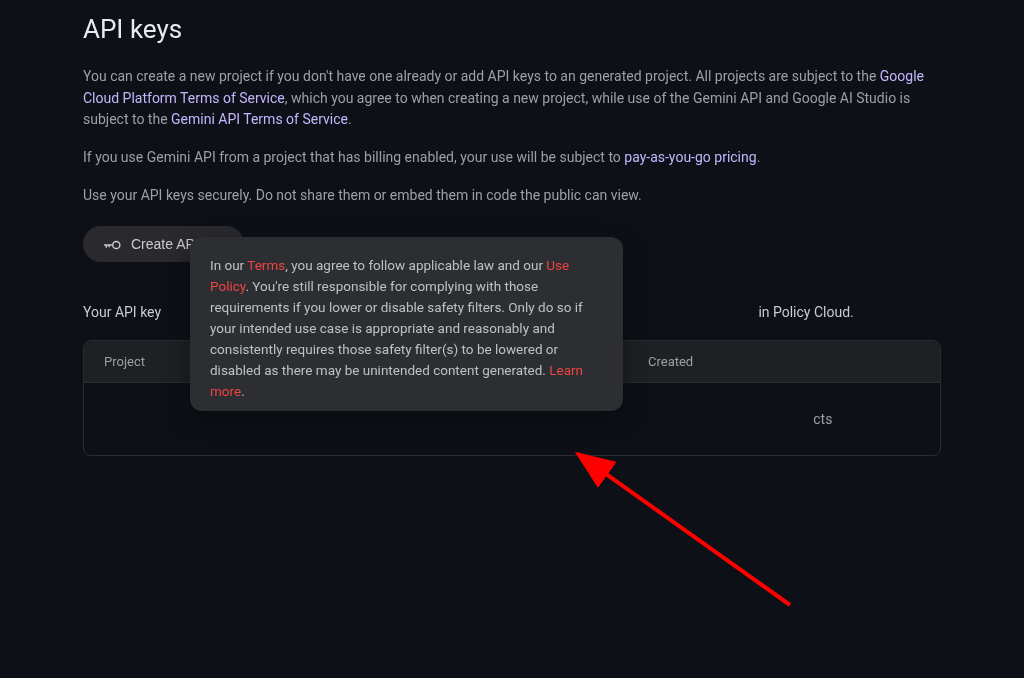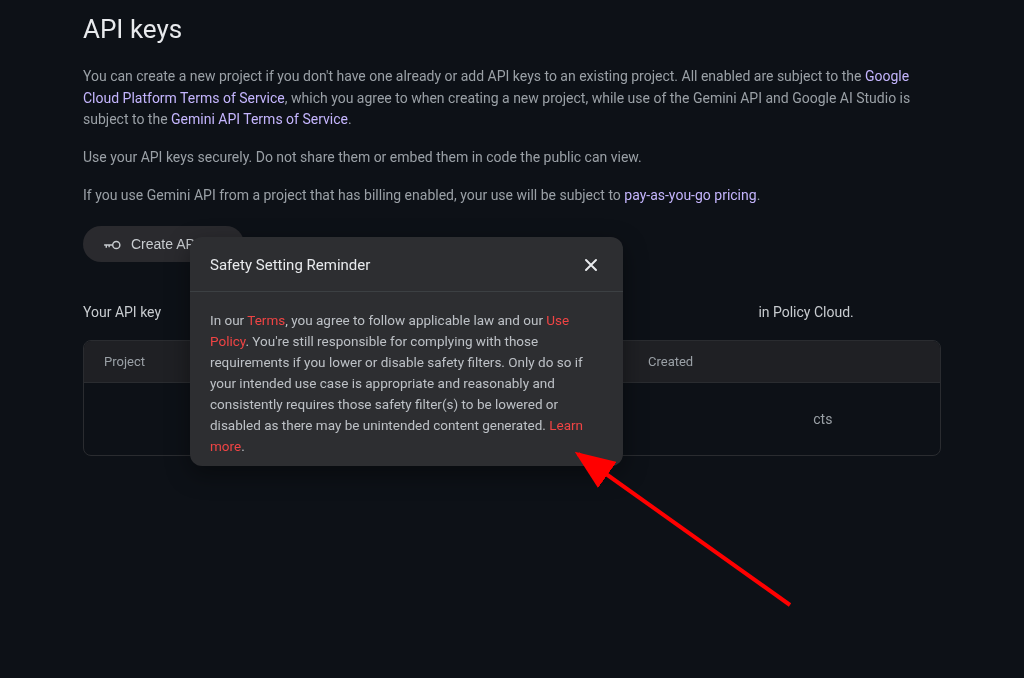--- a/index.html
+++ b/index.html
@@ -154,28 +154,28 @@
       pointer-events: none;
     }
   </style>
 </head>
 <body>
 
 <div class="content">
   <h1>API keys</h1>
 
   <p class="description">
-    <span>You can create a new project if you don't have one already or add API keys to an existing project. All enabled are subject to the </span><a href="#">Google Cloud Platform Terms of Service</a><span>, which you agree to when creating a new project, while use of the Gemini API and Google AI Studio is subject to the </span><a href="#">Gemini API Terms of Service</a><span>.</span>
+    <span>You can create a new project if you don't have one already or add API keys to an generated project. All projects are subject to the </span><a href="#">Google Cloud Platform Terms of Service</a><span>, which you agree to when creating a new project, while use of the Gemini API and Google AI Studio is subject to the </span><a href="#">Gemini API Terms of Service</a><span>.</span>
   </p>
-
-  <p class="description">Use your API keys securely. Do not share them or embed them in code the public can view.</p>
 
   <p class="description">
     <span>If you use Gemini API from a project that has billing enabled, your use will be subject to </span><a href="#">pay-as-you-go pricing</a><span>.</span>
   </p>
+
+  <p class="description">Use your API keys securely. Do not share them or embed them in code the public can view.</p>
 
   <button class="create-btn">
     <span class="key-icon">
       <svg width="18" height="10" viewBox="0 0 24 14" fill="none" stroke="#c8ccd0" stroke-width="2">
         <circle cx="18" cy="7" r="5"></circle>
         <path d="M13 7 H1 M4 7 v4 M8 7 v3"></path>
       </svg>
     </span>
     <span>Create API key</span>
   </button>
@@ -194,28 +194,20 @@
     </div>
     <div class="table-body">
       <span style="visibility:hidden">xxxxxxxxxxxxxxxxxxxxxxxxxxxxxxxxxxxxxxxxxxxxxxxxxxxxxxxxxxxxxxxxxxxxxxxxxxxxxxxxxxxxxxxxx</span>
       <span>cts</span>
     </div>
   </div>
 </div>
 
 <div class="modal-overlay">
   <div class="modal">
-    <div class="modal-header">
-      <div class="modal-title">Safety Setting Reminder</div>
-      <button class="close-btn">
-        <svg width="16" height="16" viewBox="0 0 16 16">
-          <path d="M3 3 L13 13 M13 3 L3 13" stroke="#e8eaed" stroke-width="2" stroke-linecap="round"></path>
-        </svg>
-      </button>
-    </div>
     <div class="modal-body">
       <span>In our </span><a href="#">Terms</a><span>, you agree to follow applicable law and our </span><a href="#">Use Policy</a><span>. You're still responsible for complying with those requirements if you lower or disable safety filters. Only do so if your intended use case is appropriate and reasonably and consistently requires those safety filter(s) to be lowered or disabled as there may be unintended content generated. </span><a href="#">Learn more</a><span>.</span>
     </div>
   </div>
 </div>
 
 <svg class="arrow-svg" width="260" height="190">
   <defs>
     <marker id="arrowhead" markerWidth="10" markerHeight="8" refX="9" refY="4" orient="auto">
       <polygon points="0 0, 10 4, 0 8" fill="#ff0000"></polygon>

